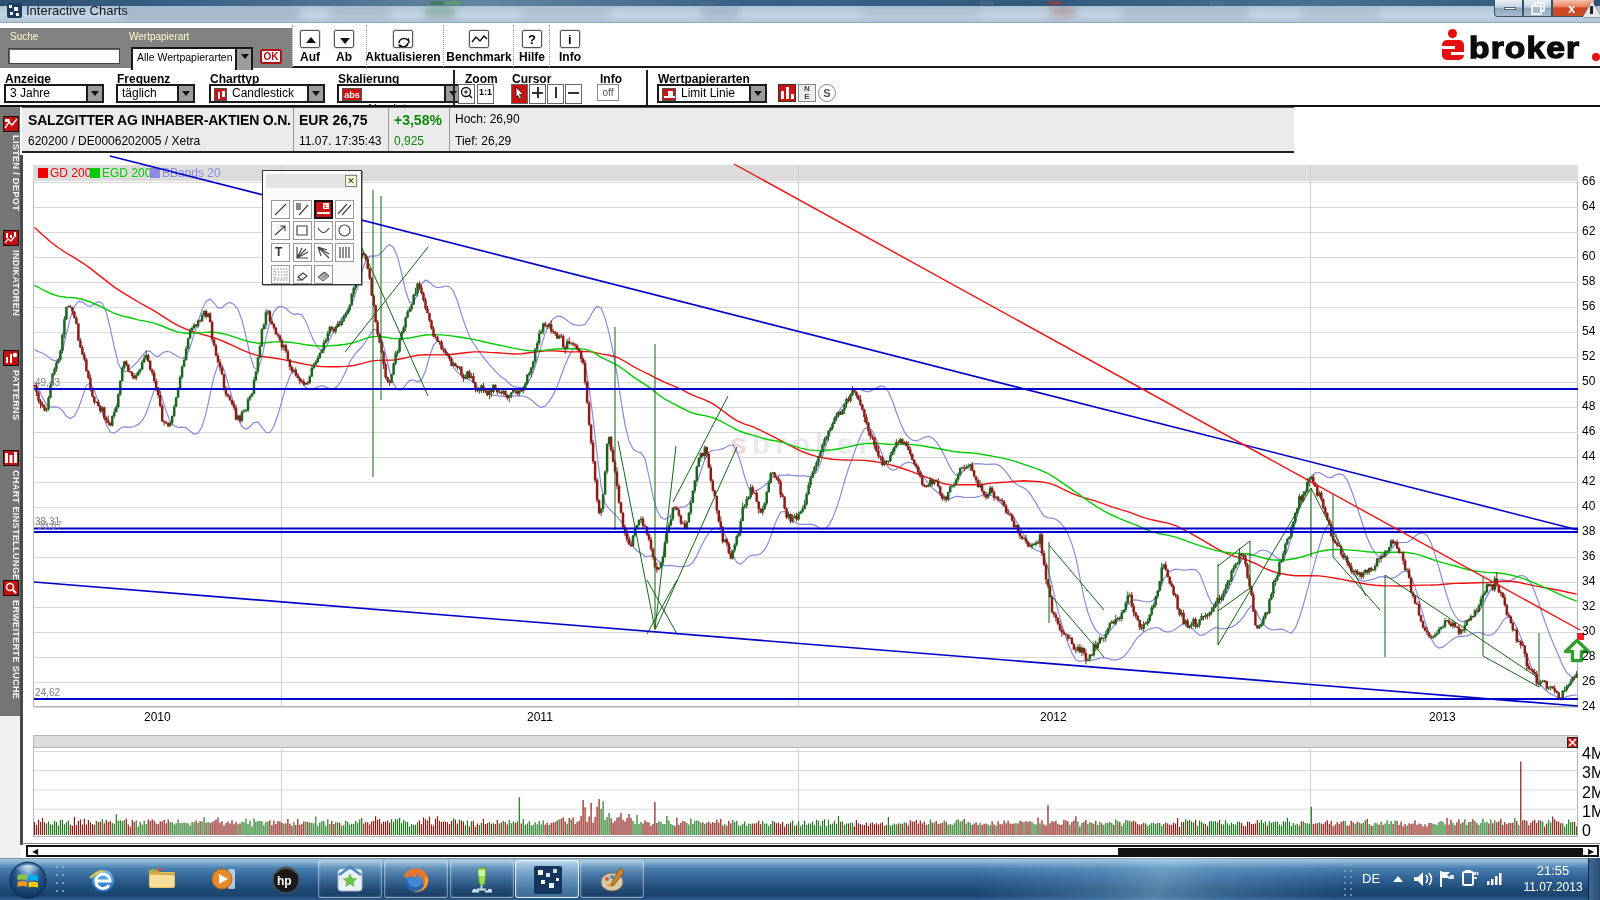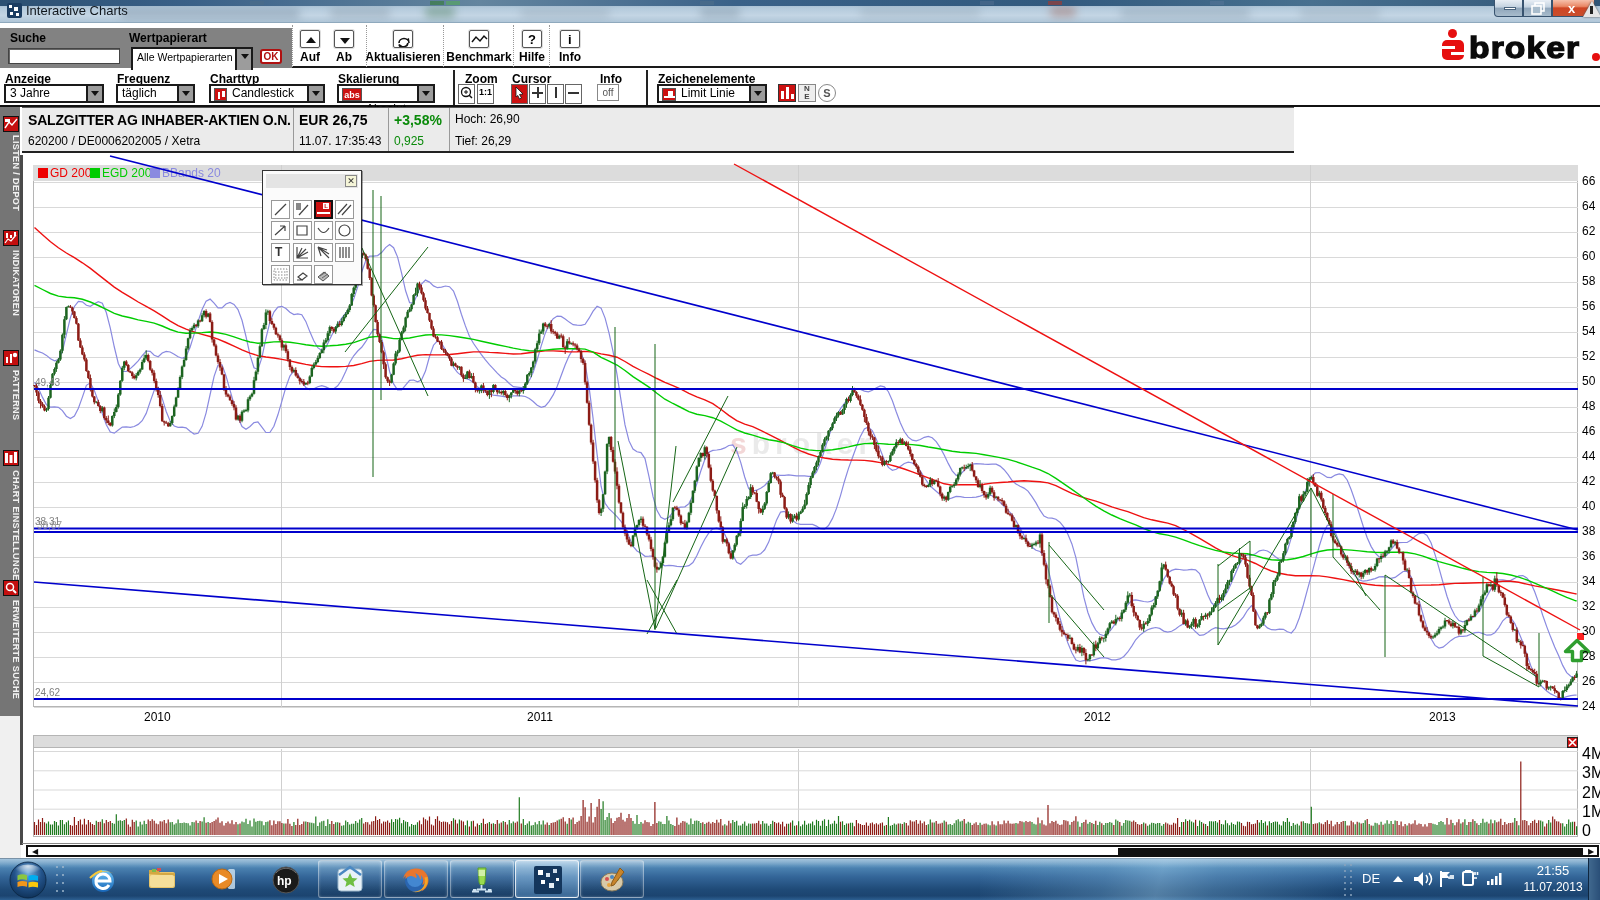--- a/index.html
+++ b/index.html
@@ -24,21 +24,21 @@
 .wb.cls{left:58px;width:43px;border-radius:0 0 4px 0;
  background:linear-gradient(#f6c0ab 0%,#e98765 40%,#cf4524 50%,#c94f2d);}
 .wb span{position:absolute;color:#fff;font-weight:bold;}
 #warntri{left:1583px;top:1px;width:0;height:0;border-left:9px solid transparent;
  border-right:9px solid transparent;border-bottom:16px solid #e6e6e6;
  filter:drop-shadow(0 0 1px #555);}
 #warntri i{position:absolute;left:-2px;top:5px;width:3px;height:8px;background:#222;}
 
 #row1{left:0;top:23px;width:1600px;height:45px;background:#fff;border-bottom:2px solid #1a1a1a;}
 #row1gray{left:0;top:5px;width:292px;height:40px;background:#828282;}
-.wlbl{position:absolute;color:#000000;font-size:12px;font-weight:bold;}
+.wlbl{position:absolute;color:#fef9c3;font-size:10px;font-weight:normal;}
 #suchein{left:8px;top:20px;width:112px;height:16px;background:#fff;border:1px solid #444;
  box-shadow:inset 1px 1px 0 #666;}
 .dd{position:absolute;background:#fff;border:2px solid #1a1a1a;font-size:12px;color:#000;}
 .dd .tx{position:absolute;left:4px;top:1px;white-space:nowrap;}
 .dd .ar{position:absolute;right:0;top:0;bottom:0;width:16px;background:#9c9c9c;
  border-left:2px solid #1a1a1a;}
 .dd .ar:after{content:"";position:absolute;left:4px;top:5px;border-left:4px solid transparent;
  border-right:4px solid transparent;border-top:5px solid #111;}
 #okbtn{left:260px;top:21px;width:22px;height:15px;background:#fff;border:2px solid #b01010;
  border-radius:3px;color:#b01010;font-size:10px;font-weight:bold;text-align:center;line-height:11px;}
@@ -224,21 +224,21 @@
 <div class="dd2 abs" style="left:209px;width:116px;">
       <span style="position:absolute;left:3px;top:2px;width:13px;height:13px;background:#cc1111;border:1px solid #555;">
         <i style="position:absolute;left:3px;top:3px;width:2px;height:7px;background:#fff;"></i>
         <i style="position:absolute;left:7px;top:2px;width:3px;height:6px;background:#fff;"></i>
       </span>
       <span class="tx" style="position:absolute;left:21px;top:0px;">Candlestick</span>
       <span class="ar" style="position:absolute;right:0;top:0;bottom:0;width:16px;background:#9c9c9c;border-left:2px solid #1a1a1a;"></span>
       <span style="position:absolute;right:3px;top:5px;border-left:4px solid transparent;border-right:4px solid transparent;border-top:5px solid #111;"></span>
     </div>
 <span class="blbl" style="left:338px;">Skalierung</span>
-<div class="dd2 abs" style="left:337px;width:98px;">
+<div class="dd2 abs" style="left:337px;width:125px;">
       <span style="position:absolute;left:3px;top:2px;width:20px;height:13px;background:#cc1111;border:1px solid #555;color:#fff;font-size:9px;font-weight:bold;text-align:center;line-height:13px;">abs</span>
       <span class="tx" style="position:absolute;left:27px;top:16px;">Absolut</span>
       <span class="ar" style="position:absolute;right:0;top:0;bottom:0;width:16px;background:#9c9c9c;border-left:2px solid #1a1a1a;"></span>
       <span style="position:absolute;right:3px;top:5px;border-left:4px solid transparent;border-right:4px solid transparent;border-top:5px solid #111;"></span>
     </div>
 <div class="abs" style="left:453px;top:0;height:35px;border-left:2px solid #222;"></div>
 <div class="abs" style="left:646px;top:0;height:35px;border-left:2px solid #222;"></div>
 <span class="blbl" style="left:465px;">Zoom</span>
 <div class="sq abs" style="left:458px;top:14px;"><svg width="15" height="15">
         <circle cx="7" cy="7" r="4.5" stroke="#111" fill="none" stroke-width="1.3"></circle>
@@ -256,21 +256,21 @@
       <i style="position:absolute;left:2px;top:7px;width:11px;height:2px;background:#333;"></i>
     </div>
 <div class="sq abs" style="left:547px;top:14px;">
       <i style="position:absolute;left:7px;top:2px;width:2px;height:11px;background:#333;"></i>
     </div>
 <div class="sq abs" style="left:565px;top:14px;">
       <i style="position:absolute;left:2px;top:7px;width:11px;height:2px;background:#333;"></i>
     </div>
 <span class="blbl" style="left:600px;">Info</span>
 <div class="abs" style="left:597px;top:14px;width:22px;height:17px;border:1px solid #888;background:#fff;font-size:10px;color:#555;text-align:center;line-height:16px;">off</div>
-<span class="blbl" style="left:658px;">Zeichenelemente</span>
+<span class="blbl" style="left:658px;">Wertpapierarten</span>
 <div class="dd2 abs" style="left:657px;width:110px;">
       <span style="position:absolute;left:3px;top:2px;width:14px;height:13px;background:#cc1111;border:1px solid #555;">
         <i style="position:absolute;right:2px;top:2px;width:5px;height:5px;background:#fff;"></i>
         <i style="position:absolute;left:1px;bottom:2px;width:11px;height:2px;background:#fff;"></i>
       </span>
       <span class="tx" style="position:absolute;left:22px;top:0px;">Limit Linie</span>
       <span class="ar" style="position:absolute;right:0;top:0;bottom:0;width:16px;background:#9c9c9c;border-left:2px solid #1a1a1a;"></span>
       <span style="position:absolute;right:3px;top:5px;border-left:4px solid transparent;border-right:4px solid transparent;border-top:5px solid #111;"></span>
     </div>
 <div class="abs" style="left:778px;top:14px;width:18px;height:18px;background:#cc1111;border:1px solid #333;">
@@ -425,21 +425,21 @@
 <div class="ylab" style="top:524px;">38</div>
 <div class="ylab" style="top:549px;">36</div>
 <div class="ylab" style="top:574px;">34</div>
 <div class="ylab" style="top:599px;">32</div>
 <div class="ylab" style="top:624px;">30</div>
 <div class="ylab" style="top:649px;">28</div>
 <div class="ylab" style="top:674px;">26</div>
 <div class="ylab" style="top:699px;">24</div>
 <div class="xlab" style="left:144px;">2010</div>
 <div class="xlab" style="left:527px;">2011</div>
-<div class="xlab" style="left:1084px;">2012</div>
+<div class="xlab" style="left:1040px;">2012</div>
 <div class="xlab" style="left:1429px;">2013</div>
 <div class="vlab" style="top:745px;">4M</div>
 <div class="vlab" style="top:764px;">3M</div>
 <div class="vlab" style="top:784px;">2M</div>
 <div class="vlab" style="top:803px;">1M</div>
 <div class="vlab" style="top:822px;">0</div>
 <div class="plab" style="left:35px;top:377px;">49,43</div>
 <div class="plab" style="left:35px;top:516px;">38,31</div>
 <div class="plab" style="left:37px;top:520px;opacity:.8;">38,87</div>
 <div class="plab" style="left:35px;top:687px;">24,62</div>

